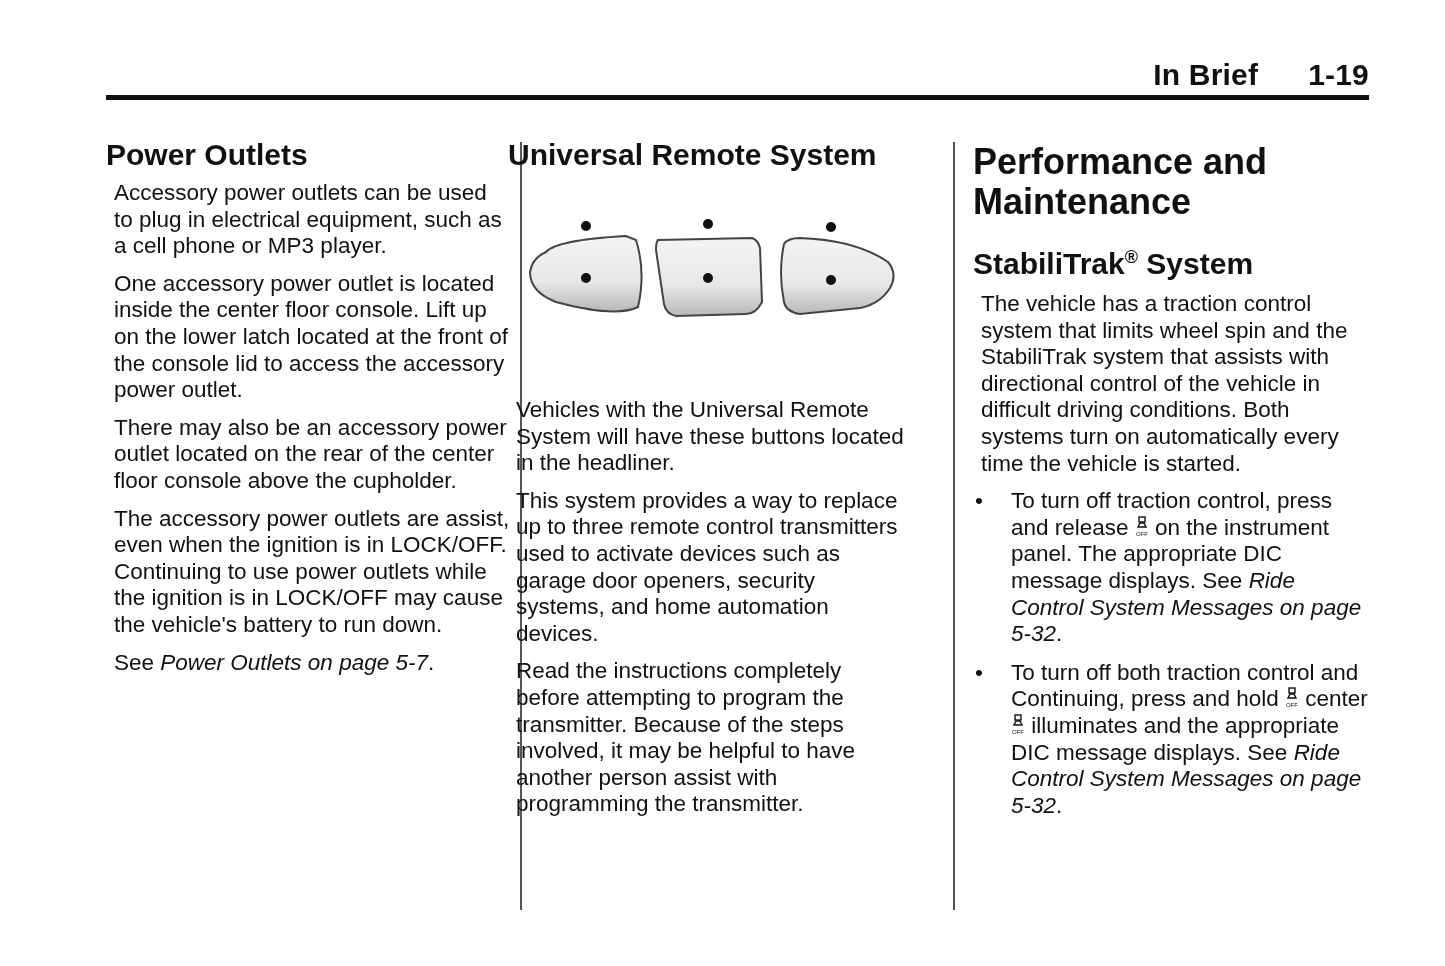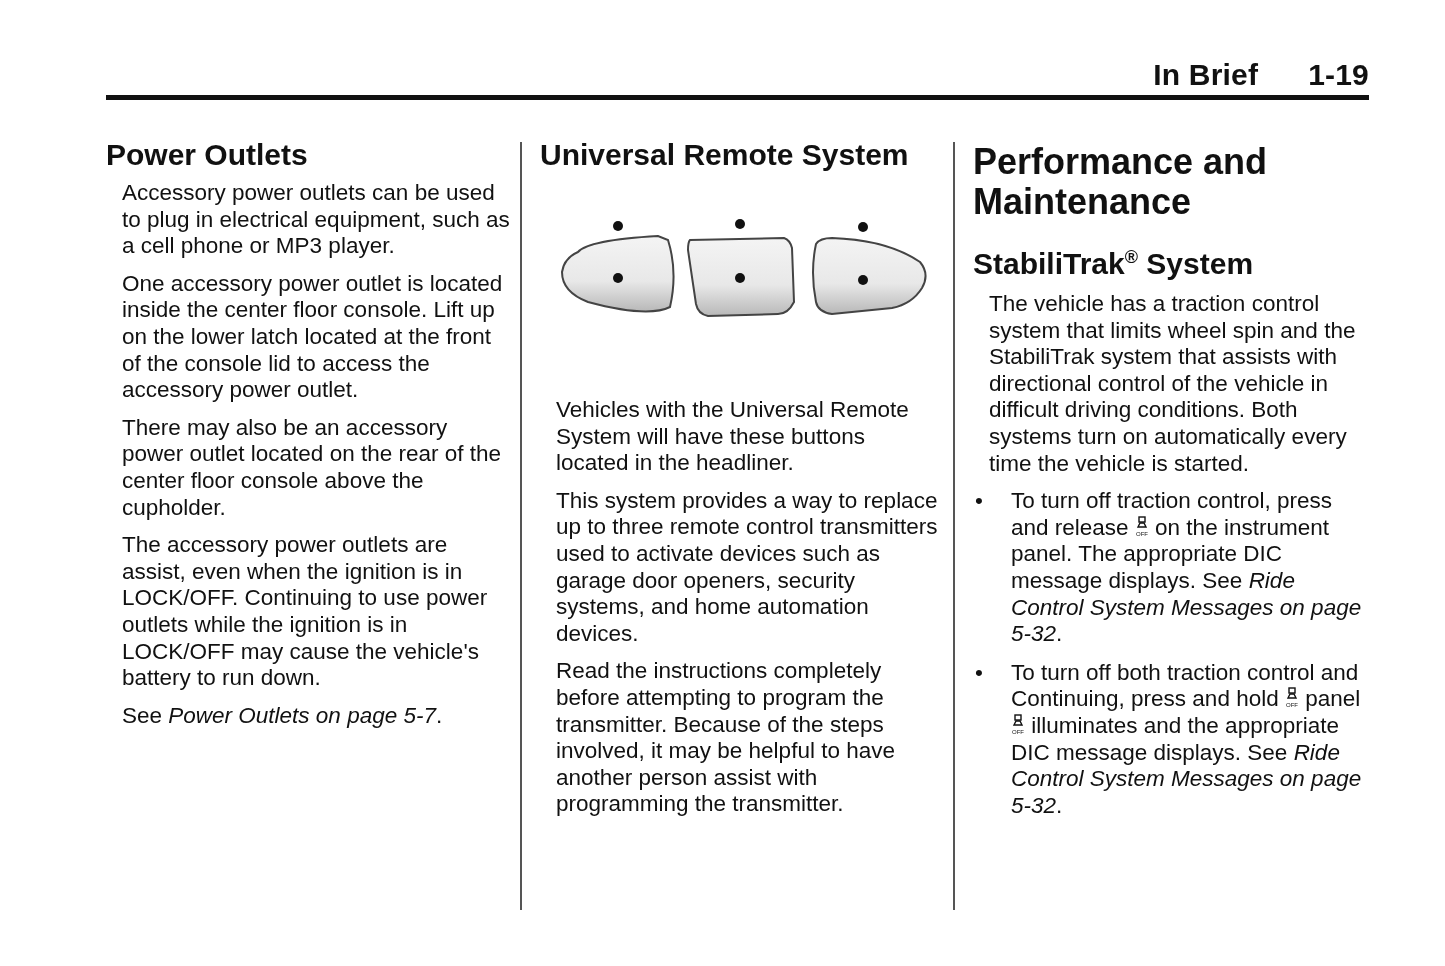--- a/index.html
+++ b/index.html
@@ -4,28 +4,28 @@
 <style>
   html, body { margin:0; padding:0; background:#ffffff; }
   body { width:1445px; height:966px; position:relative; overflow:hidden;
          font-family:"Liberation Sans", sans-serif; color:#111; }
   .header { position:absolute; left:96px; right:76px; top:58px; height:40px; }
   .header-text { position:absolute; right:0; top:0; font-weight:bold; font-size:30px; letter-spacing:0.2px; }
   .header-text .gap { display:inline-block; width:50px; }
   .rule { position:absolute; left:106px; width:1263px; top:95px; height:5px; background:#111; }
   .col { position:absolute; top:138px; font-size:22.5px; line-height:26.6px; }
   .col1 { left:106px; width:405px; }
-  .col2 { left:540px; width:400px; }
+  .col2 { left:508px; width:400px; }
   .col3 { left:973px; width:400px; }
   .vline { position:absolute; top:142px; height:768px; width:1.5px; background:#555; }
   h2 { font-size:30px; font-weight:bold; margin:0 0 8px 0; line-height:34px; }
   h1 { font-size:36px; font-weight:bold; margin:4px 0 18px 0; line-height:40px; }
   h3 { font-size:30px; font-weight:bold; margin:0 0 10px 0; line-height:34px; }
   h3 sup { font-size:18px; }
-  p { margin:0 0 11px 16px; }
+  p { margin:0 0 11px 8px; }
   em { font-style:italic; }
   .figure { width:390px; height:175px; margin:20px 0 30px 8px; position:relative; }
   ul { list-style:none; margin:0; padding:0; }
   li { position:relative; padding-left:38px; margin-bottom:12px; }
   li .bullet { position:absolute; left:2px; top:0; }
   .tc-icon { display:inline-block; width:14px; height:22px; vertical-align:-3px; }
 </style>
 </head>
 <body>
 
@@ -88,20 +88,20 @@
           <path d="M3 11 L5 7 L9 7 L11 11 Z" fill="none" stroke="#111" stroke-width="1.4"></path>
           <text x="7" y="20" font-size="6" text-anchor="middle" font-family="Liberation Sans, sans-serif" fill="#111">OFF</text>
         </svg><span> on the instrument panel. The appropriate DIC message displays. See </span><em>Ride Control System Messages on page 5-32</em><span>.</span>
     </li>
     <li>
       <span class="bullet">•</span>
       <span>To turn off both traction control and Continuing, press and hold </span><svg class="tc-icon" viewBox="0 0 14 22">
           <rect x="4" y="1" width="6" height="5" fill="none" stroke="#111" stroke-width="1.4"></rect>
           <path d="M3 11 L5 7 L9 7 L11 11 Z" fill="none" stroke="#111" stroke-width="1.4"></path>
           <text x="7" y="20" font-size="6" text-anchor="middle" font-family="Liberation Sans, sans-serif" fill="#111">OFF</text>
-        </svg><span> panel </span><svg class="tc-icon" viewBox="0 0 14 22">
+        </svg><span> center </span><svg class="tc-icon" viewBox="0 0 14 22">
           <rect x="4" y="1" width="6" height="5" fill="none" stroke="#111" stroke-width="1.4"></rect>
           <path d="M3 11 L5 7 L9 7 L11 11 Z" fill="none" stroke="#111" stroke-width="1.4"></path>
           <text x="7" y="20" font-size="6" text-anchor="middle" font-family="Liberation Sans, sans-serif" fill="#111">OFF</text>
         </svg><span> illuminates and the appropriate DIC message displays. See </span><em>Ride Control System Messages on page 5-32</em><span>.</span>
     </li>
   </ul>
 </div>
 
 </body></html>

